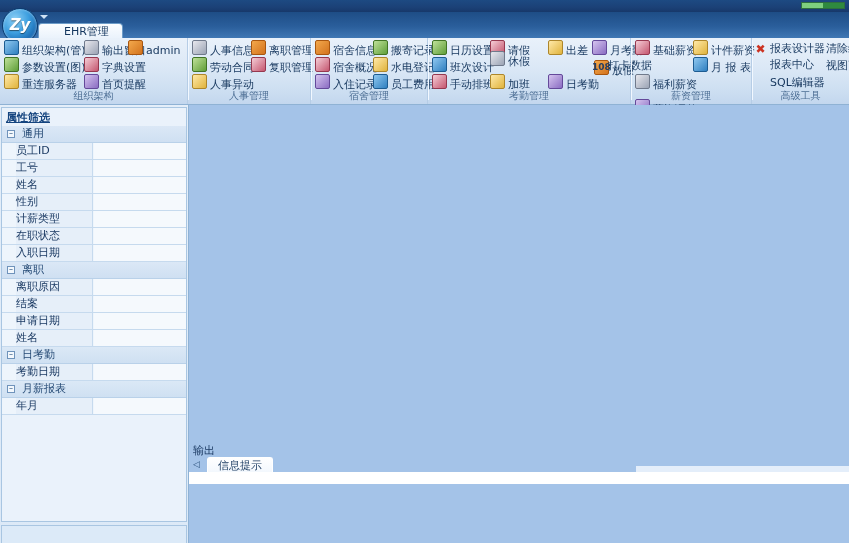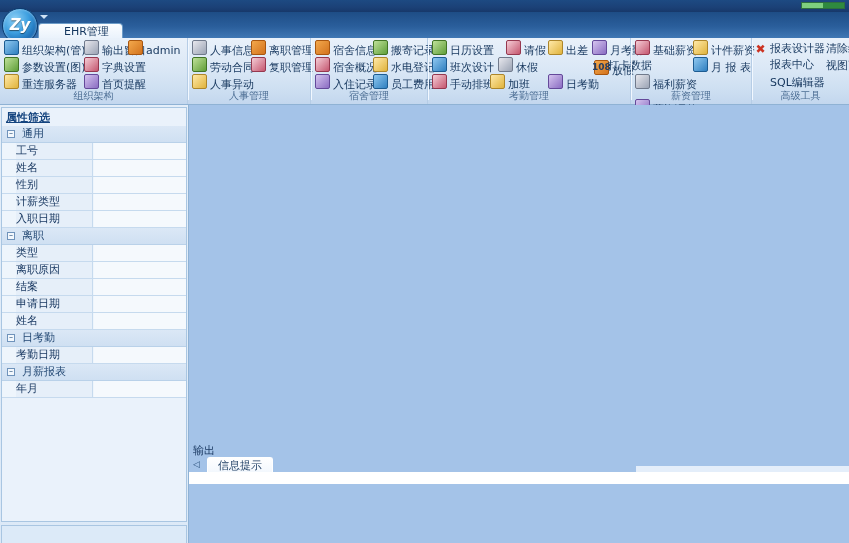--- a/index.html
+++ b/index.html
@@ -228,25 +228,25 @@
           <div class="ritem" style="left: 4px; top: 17px;"><span class="ico ic-e"></span><span class="lbl">宿舍概况</span></div>
           <div class="ritem" style="left: 62px; top: 17px;"><span class="ico ic-f"></span><span class="lbl">水电登记</span></div>
           <div class="ritem" style="left: 4px; top: 34px;"><span class="ico ic-g"></span><span class="lbl">入住记录</span></div>
           <div class="ritem" style="left: 62px; top: 34px;"><span class="ico ic-b"></span><span class="lbl">员工费用</span></div>
         </div>
         <div class="rgroup-title">宿舍管理</div>
       </div>
       <div class="rgroup" style="left: 428px; width: 203px;">
         <div class="ritems">
           <div class="ritem" style="left: 4px; top: 0px;"><span class="ico ic-c"></span><span class="lbl">日历设置</span></div>
-          <div class="ritem" style="left: 78px; top: 0px; text-align: center;"><span class="ico ic-e"></span><span class="lbl">请假</span></div>
+          <div class="ritem" style="left: 62px; top: 0px; text-align: center;"><span class="ico ic-e"></span><span class="lbl">请假</span></div>
           <div class="ritem" style="left: 120px; top: 0px;"><span class="ico ic-f"></span><span class="lbl">出差</span></div>
           <div class="ritem" style="left: 164px; top: 0px;"><span class="ico ic-g"></span><span class="lbl">月考勤</span></div>
           <div class="ritem" style="left: 4px; top: 17px;"><span class="ico ic-b"></span><span class="lbl">班次设计</span></div>
-          <div class="ritem" style="left: 62px; top: 17px; margin-left: 8px;"><span class="ico ic-d"></span><span class="lbl">休假</span></div>
+          <div class="ritem" style="left: 62px; top: 11px;"><span class="ico ic-d"></span><span class="lbl">休假</span></div>
           <div class="ritem" style="left: 120px; top: 20px; padding-left: 46px;"><span class="ico ic-a"></span><span class="lbl">放假</span></div>
           <div class="ritem" style="left: 164px; top: 17px;"><span class="ico ic-txt">108</span><span class="lbl">打卡数据</span></div>
           <div class="ritem" style="left: 4px; top: 34px;"><span class="ico ic-e"></span><span class="lbl">手动排班</span></div>
           <div class="ritem" style="left: 62px; top: 34px;"><span class="ico ic-f"></span><span class="lbl">加班</span></div>
           <div class="ritem" style="left: 120px; top: 34px;"><span class="ico ic-g"></span><span class="lbl">日考勤</span></div>
         </div>
         <div class="rgroup-title">考勤管理</div>
       </div>
       <div class="rgroup" style="left: 631px; width: 121px;">
         <div class="ritems">
@@ -272,46 +272,50 @@
 
   <div class="leftpanel">
     <div class="lp-inner">
       <div class="lp-title">属性筛选</div>
       <div class="lp-rows" id="lprows">
           <div class="grp-row">
             <div class="grp-exp">–</div>
             <div class="grp-lbl">通用</div>
           </div>
           <div class="fld-row">
+            <div class="fld-lbl">员工ID</div>
+            <div class="fld-val"></div>
+          </div>
+          <div class="fld-row">
             <div class="fld-lbl">工号</div>
             <div class="fld-val"></div>
           </div>
           <div class="fld-row">
             <div class="fld-lbl">姓名</div>
             <div class="fld-val"></div>
           </div>
           <div class="fld-row">
             <div class="fld-lbl">性别</div>
             <div class="fld-val"></div>
           </div>
           <div class="fld-row">
             <div class="fld-lbl">计薪类型</div>
+            <div class="fld-val"></div>
+          </div>
+          <div class="fld-row">
+            <div class="fld-lbl">在职状态</div>
             <div class="fld-val"></div>
           </div>
           <div class="fld-row">
             <div class="fld-lbl">入职日期</div>
             <div class="fld-val"></div>
           </div>
           <div class="grp-row">
             <div class="grp-exp">–</div>
             <div class="grp-lbl">离职</div>
-          </div>
-          <div class="fld-row">
-            <div class="fld-lbl">类型</div>
-            <div class="fld-val"></div>
           </div>
           <div class="fld-row">
             <div class="fld-lbl">离职原因</div>
             <div class="fld-val"></div>
           </div>
           <div class="fld-row">
             <div class="fld-lbl">结案</div>
             <div class="fld-val"></div>
           </div>
           <div class="fld-row">

